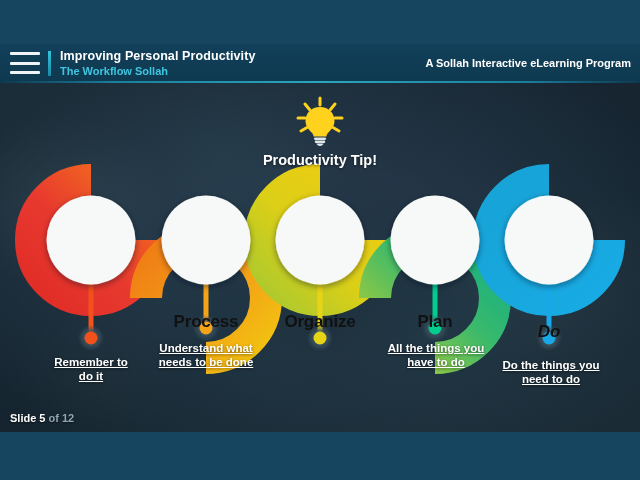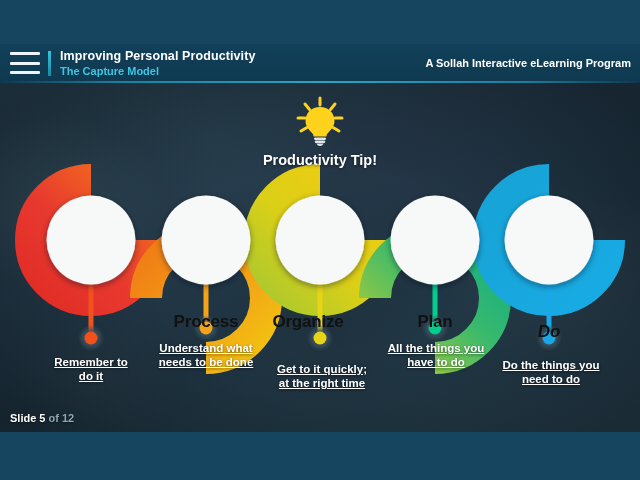--- a/index.html
+++ b/index.html
@@ -156,21 +156,21 @@
 
   <div id="hamburger">
     <span></span>
     <span></span>
     <span></span>
   </div>
   <div id="header-divider"></div>
 
   <div id="title-block">
     <div id="title-main">Improving Personal Productivity</div>
-    <div id="title-sub">The Capture Model</div>
+    <div id="title-sub">The Workflow Sollah</div>
   </div>
 
   <div id="program-line">A Sollah Interactive eLearning Program</div>
 
   <div id="tip-block">
     <svg width="54" height="50" viewBox="0 0 54 50">
       <g stroke="#ffd21e" stroke-width="3" stroke-linecap="round">
         <line x1="27" y1="2" x2="27" y2="9"></line>
         <line x1="12" y1="8" x2="16.5" y2="13.5"></line>
         <line x1="42" y1="8" x2="37.5" y2="13.5"></line>
@@ -267,36 +267,32 @@
 
       <circle cx="435" cy="246" r="13" fill="url(#glow)"></circle>
       <circle cx="435" cy="246" r="6.5" fill="#00cd8e"></circle>
 
       <circle cx="549" cy="256" r="13" fill="url(#glow)"></circle>
       <circle cx="549" cy="256" r="6.5" fill="#18a8e8"></circle>
     </g>
   </svg>
 
   <div class="node-label" style="left:206px; top:322px;">Process</div>
-  <div class="node-label" style="left:308px; top:322px;">Organize</div>
+  <div class="node-label" style="left:320px; top:322px;">Organize</div>
   <div class="node-label" style="left:435px; top:322px;">Plan</div>
   <div class="node-label" style="left:549px; top:332px;font-style:italic;">Do</div>
 
   <div class="caption" style="left:91px;  top:355px;">
     <div>Remember to</div>
     <div>do it</div>
   </div>
   <div class="caption" style="left:206px; top:341px;">
     <div>Understand what</div>
     <div>needs to be done</div>
   </div>
-  <div class="caption" style="left:322px; top:362px;">
-    <div>Get to it quickly;</div>
-    <div>at the right time</div>
-  </div>
   <div class="caption" style="left:551px; top:358px;">
     <div>Do the things you</div>
     <div>need to do</div>
   </div>
   <div class="caption" style="left:436px; top:341px;">
     <div>All the things you</div>
     <div>have to do</div>
   </div>
 
   <div id="slide-counter">

